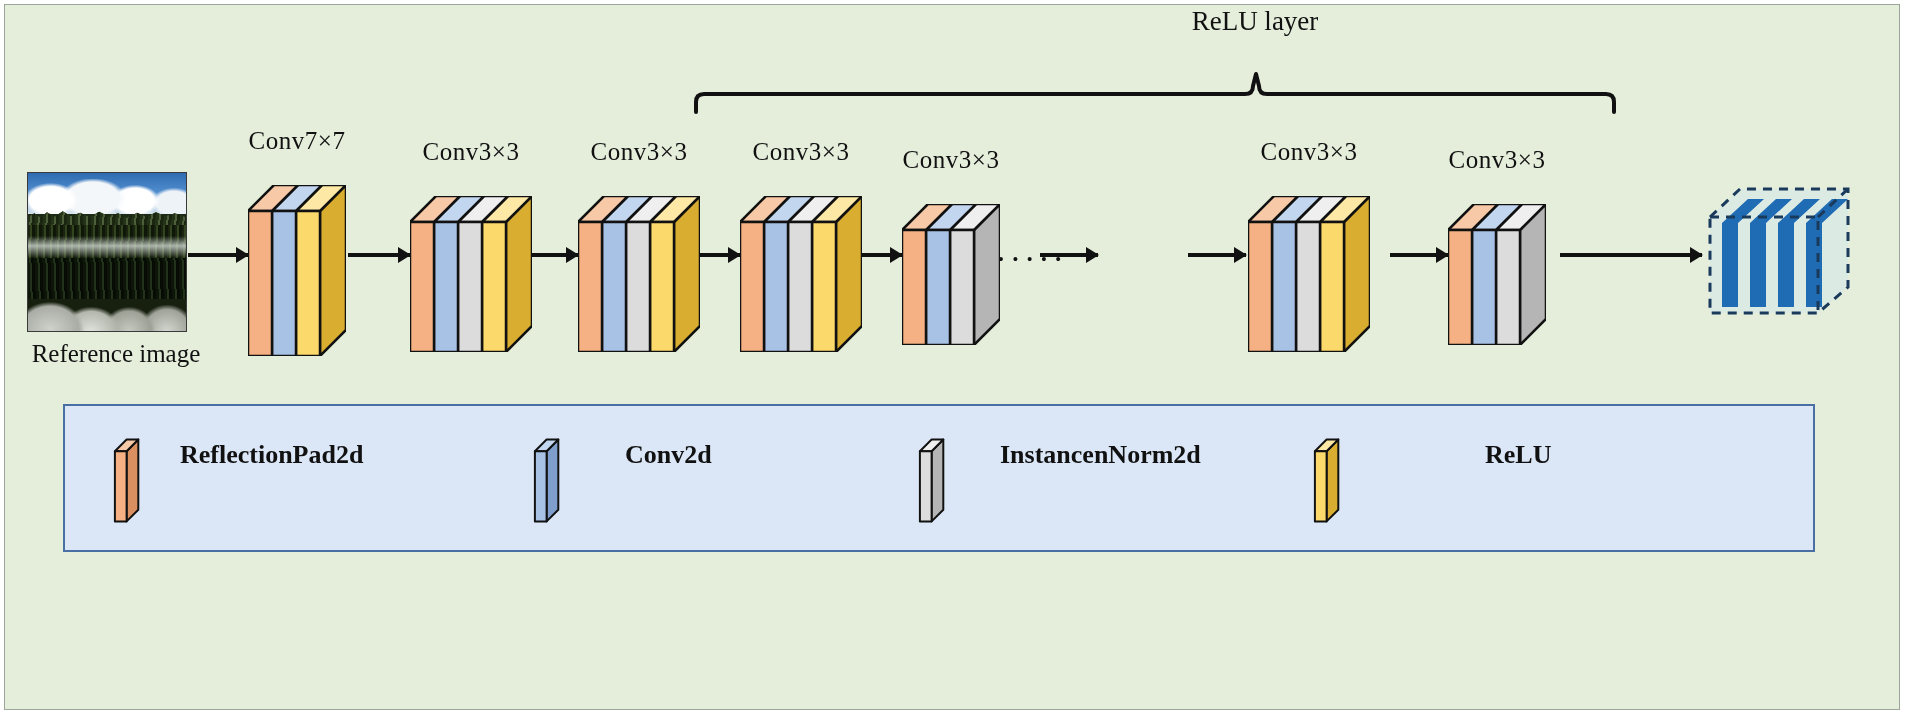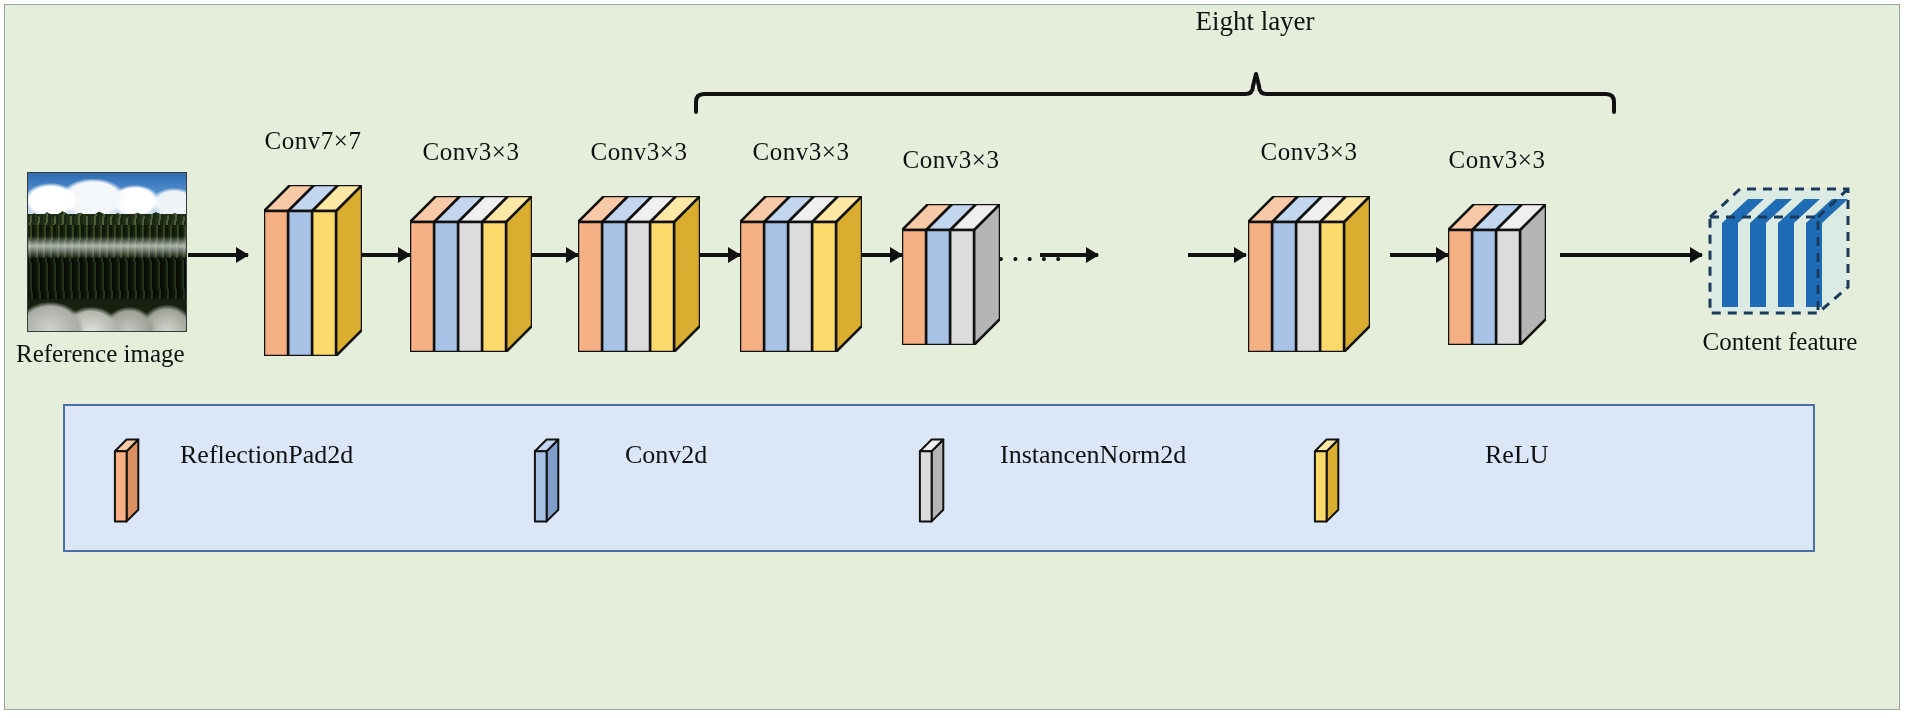--- a/index.html
+++ b/index.html
@@ -68,21 +68,21 @@
   #ref-image .rocks{
     position:absolute;left:0;bottom:0;width:100%;height:20%;
     background:
       radial-gradient(ellipse 30% 120% at 14% 95%, #cfd2cb 0%, #a9ada5 60%, rgba(0,0,0,0) 72%),
       radial-gradient(ellipse 26% 110% at 40% 105%, #e2e4de 0%, #b3b7ad 60%, rgba(0,0,0,0) 74%),
       radial-gradient(ellipse 22% 100% at 64% 100%, #c6c9c0 0%, #9da196 62%, rgba(0,0,0,0) 76%),
       radial-gradient(ellipse 24% 115% at 88% 102%, #d4d7cf 0%, #9fa39a 60%, rgba(0,0,0,0) 74%),
       #17200f;
   }
   #ref-label{
-    position:absolute;left:16px;top:340px;width:200px;
+    position:absolute;left:16px;top:340px;width:200px;text-align:center;
     font-size:25px;color:#111;white-space:nowrap;
   }
 
   
   .conv-block{position:absolute;}
   .conv-title{
     position:absolute;left:50%;transform:translateX(-50%);
     top:-58px;font-size:25px;color:#111;white-space:nowrap;letter-spacing:.5px;
   }
 
@@ -120,20 +120,21 @@
     font-size:25px;color:#111;white-space:nowrap;
   }
 
   
   #legend{
     position:absolute;left:63px;top:404px;
     width:1752px;height:148px;
     background:#dbe7f7;
     border:2px solid #4a6fa5;
     box-sizing:border-box;
+    font-weight:bold;
   }
   .legend-item{position:absolute;top:27px;height:94px;}
   .legend-icon{position:absolute;left:0;top:0;width:36px;height:94px;}
   .legend-text{
     position:absolute;font-size:26px;color:#111;white-space:nowrap;
     top:34px;
   }
 </style>
 </head>
 <body>
@@ -147,41 +148,41 @@
     <div class="clouds"></div>
     <div class="ridge"></div>
     <div class="forest"></div>
     <div class="haze"></div>
     <div class="lower-forest"></div>
     <div class="rocks"></div>
   </div>
   <div id="ref-label">Reference image</div>
 
   <div id="eight-layer-label">
-    <div style="position:absolute;left:1110px;top:0;width:290px;text-align:center;">Eight layer</div>
+    <div style="position:absolute;left:1110px;top:0;width:290px;text-align:center;">ReLU layer</div>
   </div>
 
   <svg id="brace-wrap" viewBox="0 0 930 62" preserveAspectRatio="none">
     <path d="M 6 60 L 6 50 Q 6 42 14 42 L 555 42 Q 563 42 563 34 L 566 22 L 569 34 Q 569 42 577 42 L 916 42 Q 924 42 924 50 L 924 60" fill="none" stroke="#111" stroke-width="4" stroke-linecap="round" stroke-linejoin="round"></path>
   </svg>
 
   <div class="arrow" style="left:188px;top:253px;width:60px;"></div>
   <div class="arrow" style="left:348px;top:253px;width:62px;"></div>
   <div class="arrow" style="left:520px;top:253px;width:58px;"></div>
   <div class="arrow" style="left:682px;top:253px;width:58px;"></div>
   <div class="arrow" style="left:844px;top:253px;width:58px;"></div>
   <div class="arrow" style="left:1040px;top:253px;width:58px;"></div>
   <div class="arrow" style="left:1188px;top:253px;width:58px;"></div>
   <div class="arrow" style="left:1390px;top:253px;width:58px;"></div>
   <div class="arrow" style="left:1560px;top:253px;width:142px;"></div>
 
   <div id="ellipsis">······</div>
 
   <div id="blocks-layer">
-      <div class="conv-block" style="left: 264px; top: 185px; width: 78px; height: 171px; border-radius: 21px;">
+      <div class="conv-block" style="left: 248px; top: 185px; width: 78px; height: 171px; border-radius: 21px;">
         <div class="conv-title" style="left: 49px;">Conv7×7</div>
         <svg viewBox="0 0 98 171" width="98" height="171" style="position: absolute; left: 0px; top: 0px;">
           <g>
             <polygon points="72,26 98,0 98,145 72,171" fill="#d9ad30" stroke="#111111" stroke-width="2.5" stroke-linejoin="round"></polygon>
             <polygon points="48,26 74,0 98,0 72,26" fill="#fde9a5" stroke="#111111" stroke-width="2.5" stroke-linejoin="round"></polygon>
             <rect x="48" y="26" width="24" height="145" fill="#fbd96a" stroke="#111111" stroke-width="2.5" stroke-linejoin="round"></rect>
           </g>
           <g>
             <polygon points="24,26 50,0 74,0 48,26" fill="#c3d6ef" stroke="#111111" stroke-width="2.5" stroke-linejoin="round"></polygon>
             <rect x="24" y="26" width="24" height="145" fill="#a8c2e6" stroke="#111111" stroke-width="2.5" stroke-linejoin="round"></rect>
@@ -328,21 +329,20 @@
         <polygon points="46,40 72,16 88,16 62,40 62,124 46,124" fill="#1f6cb4" stroke="none"></polygon>
         <polygon points="74,40 100,16 116,16 90,40 90,124 74,124" fill="#1f6cb4" stroke="none"></polygon>
         <polygon points="102,40 128,16 144,16 118,40 118,124 102,124" fill="#1f6cb4" stroke="none"></polygon>
       </g>
 
       <path d="M6,34 L36,6 L144,6 L144,104 L114,130 L6,130 Z" fill="none" stroke="#1a3a5c" stroke-width="3" stroke-dasharray="9 7"></path>
       <path d="M6,34 L114,34 L114,130" fill="none" stroke="#1a3a5c" stroke-width="3" stroke-dasharray="9 7"></path>
       <path d="M114,34 L144,6" fill="none" stroke="#1a3a5c" stroke-width="3" stroke-dasharray="9 7"></path>
     </svg>
   </div>
-  <div id="content-label">Content feature</div>
 
   <div id="legend">
     <div id="legend-items">
         <div class="legend-item" style="left: 40px;">
           <svg viewBox="0 0 40 96" width="40" height="96" class="legend-icon">
             <polygon points="24,16 37,3 37,81 24,94" fill="#d98f5f" stroke="#111111" stroke-width="2.2" stroke-linejoin="round"></polygon>
             <polygon points="11,16 24,3 37,3 24,16" fill="#f8c9a6" stroke="#111111" stroke-width="2.2" stroke-linejoin="round"></polygon>
             <rect x="11" y="16" width="13" height="78" fill="#f5b183" stroke="#111111" stroke-width="2.2" stroke-linejoin="round"></rect>
           </svg>
         </div>

